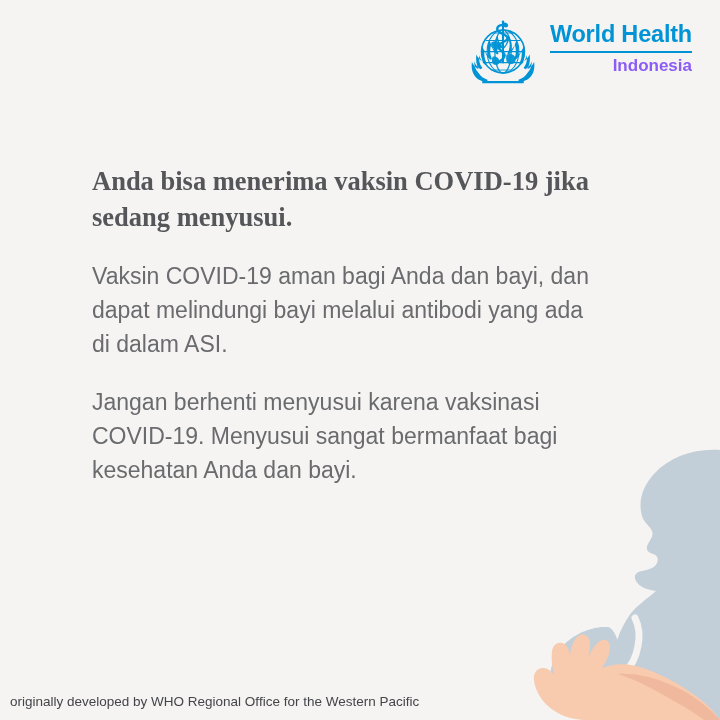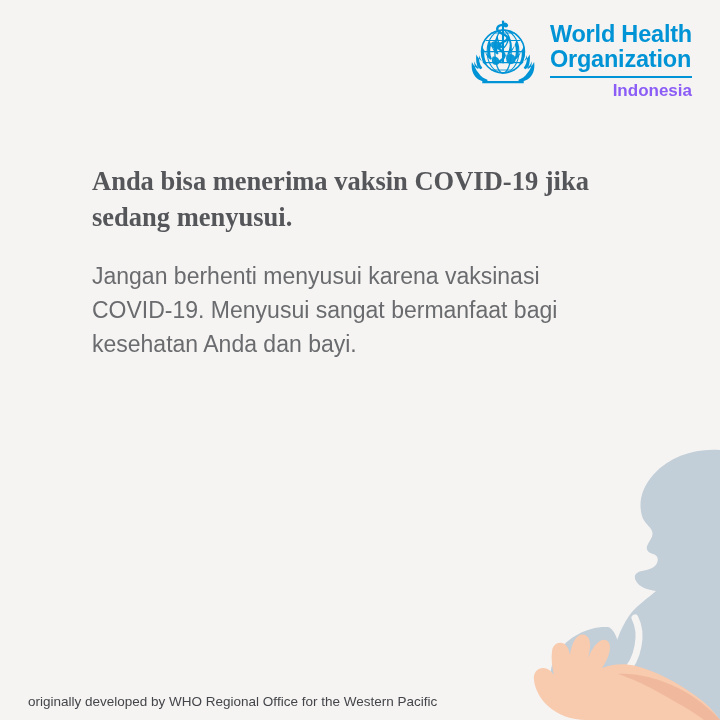--- a/index.html
+++ b/index.html
@@ -99,21 +99,21 @@
     bottom: 0;
     width: 230px;
     height: 290px;
     z-index: 1;
   }
   .illustration svg { display: block; width: 100%; height: 100%; }
 
   
   .footer {
     position: absolute;
-    left: 28px;
+    left: 10px;
     bottom: 9px;
     z-index: 5;
   }
   .footer-text {
     font-family: "Liberation Sans", sans-serif;
     font-size: 13.5px;
     line-height: 18px;
     color: #44454a;
     white-space: nowrap;
   }
@@ -154,21 +154,20 @@
         <rect x="48.6" y="6" width="2.8" height="58" rx="1.2"></rect>
 
         <path d="M50 12 C43 12 40 17 44 21 C48 25 56 25 56 30 C56 35 46 35 44 40 C42 45 50 47 52 52 C54 56 48 59 45 62" fill="none" stroke="#0093d5" stroke-width="3.1" stroke-linecap="round"></path>
 
         <path d="M50 9 C54 8 57 10 57 13 C57 15 54 16 52 15 C50 14 49 11 50 9 Z"></path>
       </g>
     </svg>
 
     <div class="who-wordmark">
       <div class="who-line1">World Health</div>
-      <div class="who-line2">Organization</div>
       <div class="who-rule"></div>
       <div class="who-country">Indonesia</div>
     </div>
   </div>
 
   <div class="illustration">
     <svg viewBox="0 0 230 290" preserveAspectRatio="xMaxYMax meet">
 
       <g fill="#c2ced8">
         <path d="M230 20
@@ -230,20 +229,21 @@
                  C216 274 196 260 174 252
                  C158 246 142 243 128 244
                  C140 248 154 254 168 262
                  C186 272 204 282 214 290 Z"></path>
       </g>
     </svg>
   </div>
 
   <div class="content">
     <h1 class="headline">Anda bisa menerima vaksin COVID-19 jika sedang menyusui.</h1>
+    <p class="para">Vaksin COVID-19 aman bagi Anda dan bayi, dan dapat melindungi bayi melalui antibodi yang ada di dalam ASI.</p>
     <p class="para">Jangan berhenti menyusui karena vaksinasi COVID-19. Menyusui sangat bermanfaat bagi kesehatan Anda dan bayi.</p>
   </div>
 
   <div class="footer">
     <div class="footer-text">originally developed by WHO Regional Office for the Western Pacific</div>
   </div>
 
 </div>
 
 </body></html>

